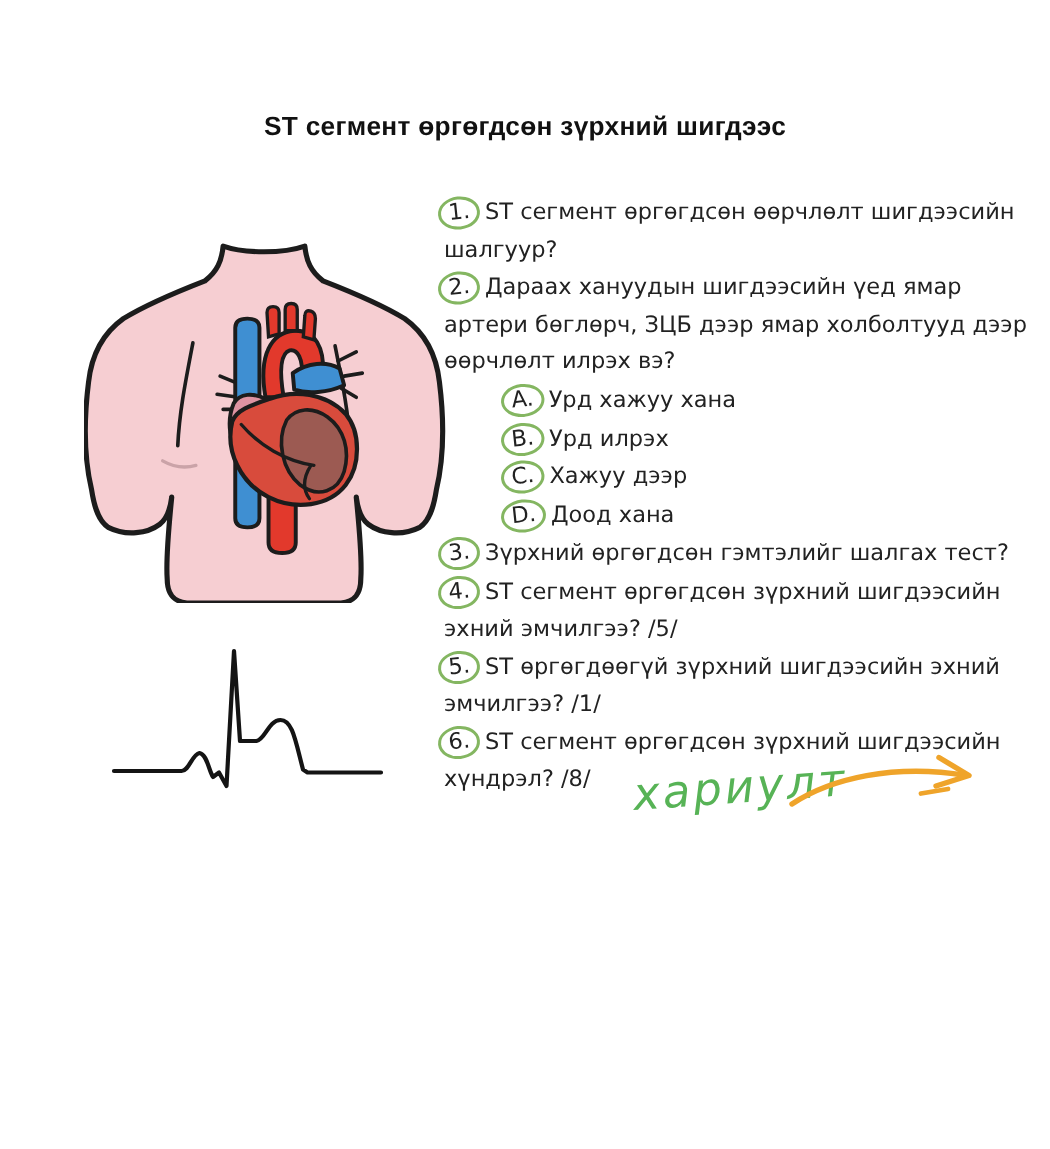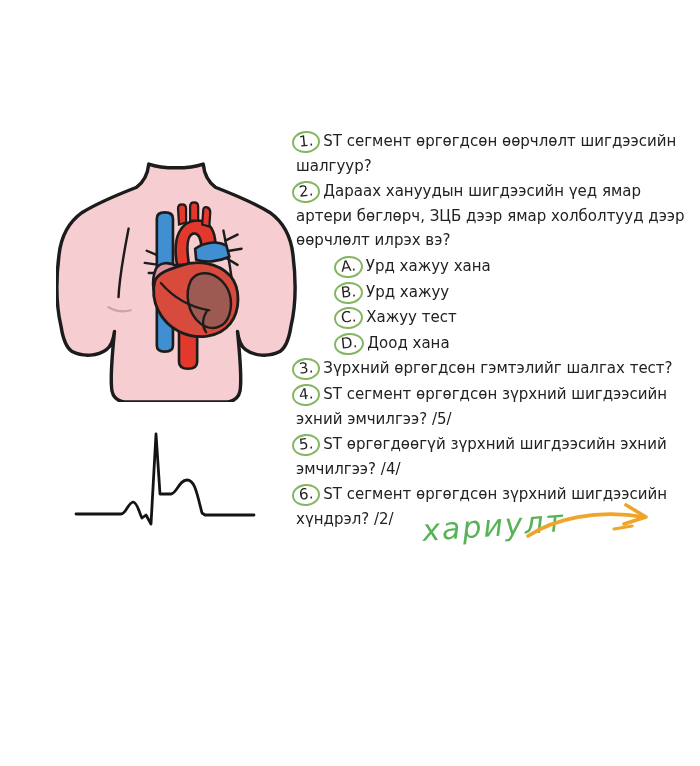--- a/index.html
+++ b/index.html
@@ -20,20 +20,21 @@
   .hw{position:absolute;left:422px;top:508px;font-style:italic;
       font-size:30px;letter-spacing:2px;color:#57b356;transform:rotate(-4deg);
       font-family:"DejaVu Sans",sans-serif;}
   .arrow-wrap{position:absolute;left:520px;top:496px;width:140px;height:48px;}
 </style>
 </head>
 <body>
 
 <div class="page">
 
+  <h1 class="title">ST сегмент өргөгдсөн зүрхний шигдээс</h1>
 
   <div class="torso-wrap">
     <svg width="242" height="242" viewBox="0 0 240 240">
 
       <path d="M 92,4 C 91,14 88,21 80,27 C 62,34 39,44 26,52 C 12,62 5,76 3,94
            C 0,118 0,144 5,165 C 7,178 10,186 16,190 C 28,196 42,194 50,188
            C 54,185 57,178 58,170 C 56,190 54,210 55,224 C 55,234 59,239 68,240
            L 170,240 C 179,239 183,234 183,224 C 184,210 182,190 180,170
            C 181,178 184,185 188,188 C 196,194 210,196 222,190 C 228,186 231,178 233,165
            C 238,144 238,118 235,94 C 233,76 226,62 212,52 C 199,44 176,34 158,27
@@ -90,39 +91,39 @@
     <div class="q">
       <span class="mk">1.</span><span>ST сегмент өргөгдсөн өөрчлөлт шигдээсийн шалгуур?</span>
     </div>
     <div class="q">
       <span class="mk">2.</span><span>Дараах хануудын шигдээсийн үед ямар артери бөглөрч, ЗЦБ дээр ямар холболтууд дээр өөрчлөлт илрэх вэ?</span>
     </div>
     <div class="q opt">
       <span class="mk">A.</span><span>Урд хажуу хана</span>
     </div>
     <div class="q opt">
-      <span class="mk">B.</span><span>Урд хажуу</span>
+      <span class="mk">B.</span><span>Урд илрэх</span>
     </div>
     <div class="q opt">
-      <span class="mk">C.</span><span>Хажуу тест</span>
+      <span class="mk">C.</span><span>Хажуу дээр</span>
     </div>
     <div class="q opt">
       <span class="mk">D.</span><span>Доод хана</span>
     </div>
     <div class="q">
       <span class="mk">3.</span><span>Зүрхний өргөгдсөн гэмтэлийг шалгах тест?</span>
     </div>
     <div class="q">
       <span class="mk">4.</span><span>ST сегмент өргөгдсөн зүрхний шигдээсийн эхний эмчилгээ? /5/</span>
     </div>
     <div class="q">
-      <span class="mk">5.</span><span>ST өргөгдөөгүй зүрхний шигдээсийн эхний эмчилгээ? /4/</span>
+      <span class="mk">5.</span><span>ST өргөгдөөгүй зүрхний шигдээсийн эхний эмчилгээ? /1/</span>
     </div>
     <div class="q">
-      <span class="mk">6.</span><span>ST сегмент өргөгдсөн зүрхний шигдээсийн хүндрэл? /2/</span>
+      <span class="mk">6.</span><span>ST сегмент өргөгдсөн зүрхний шигдээсийн хүндрэл? /8/</span>
     </div>
   </div>
 
   <div class="hw">хариулт</div>
 
   <div class="arrow-wrap">
     <svg width="140" height="48" viewBox="0 0 140 48">
       <path d="M 8,40 C 34,23 76,13 124,21" fill="none" stroke="#efa42a" stroke-width="3.6" stroke-linecap="round"></path>
       <path d="M 106,9 L 126,21 L 104,28" fill="none" stroke="#efa42a" stroke-width="3.6" stroke-linecap="round" stroke-linejoin="round"></path>
       <path d="M 94,33 L 112,30" fill="none" stroke="#efa42a" stroke-width="3.2" stroke-linecap="round"></path>

